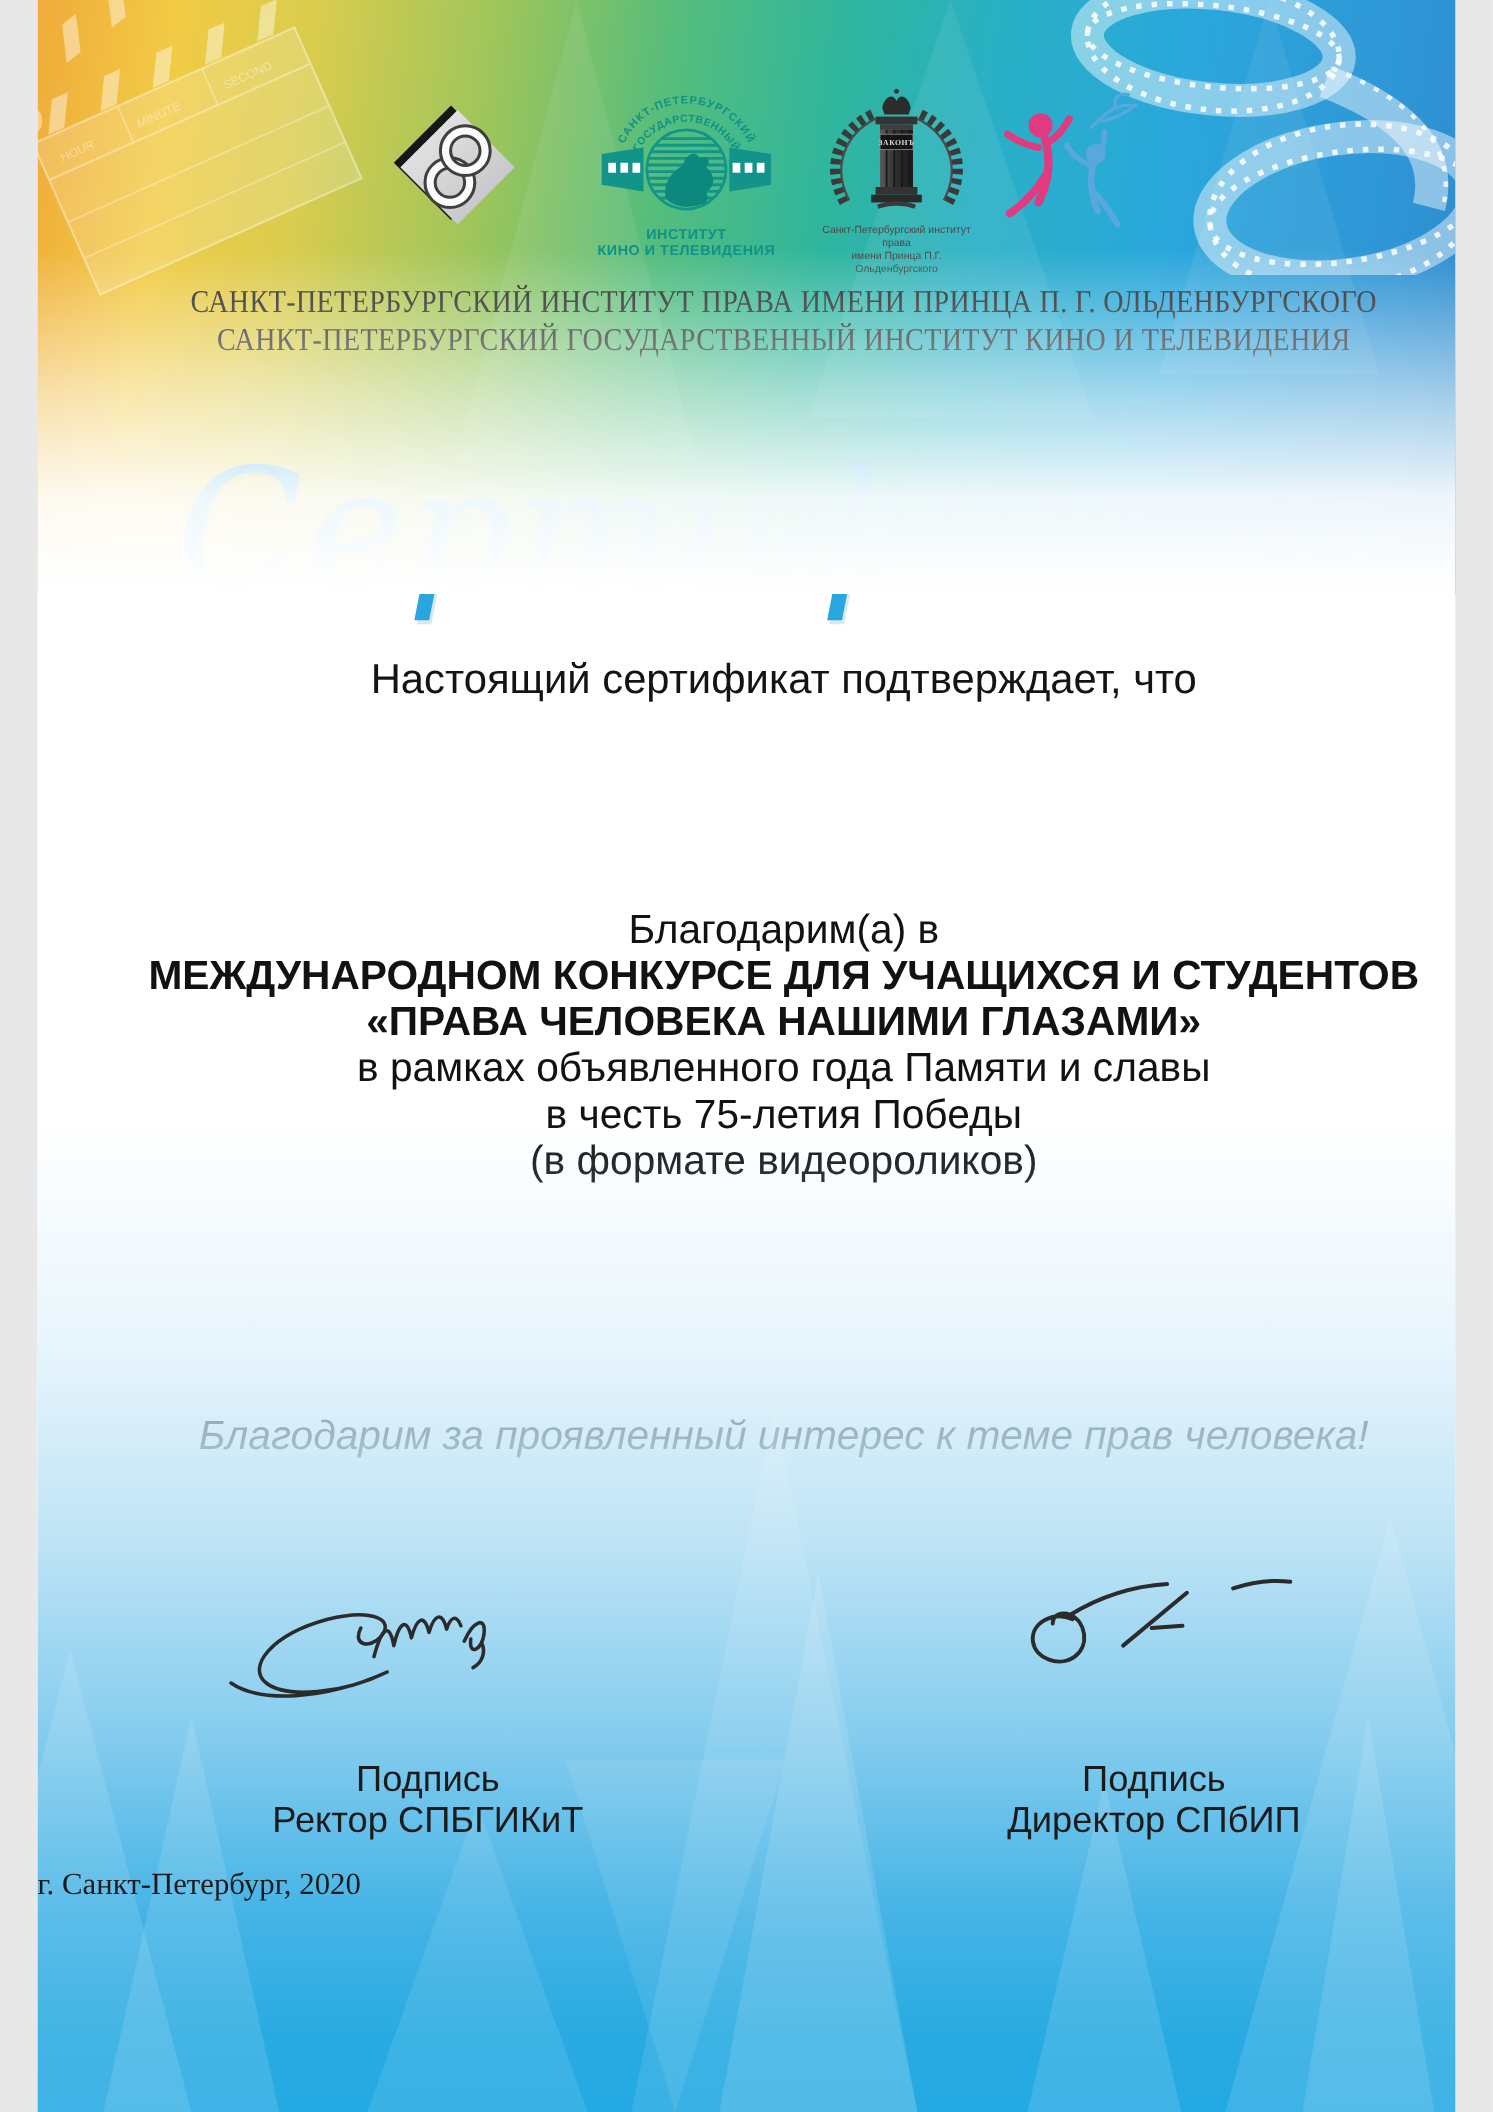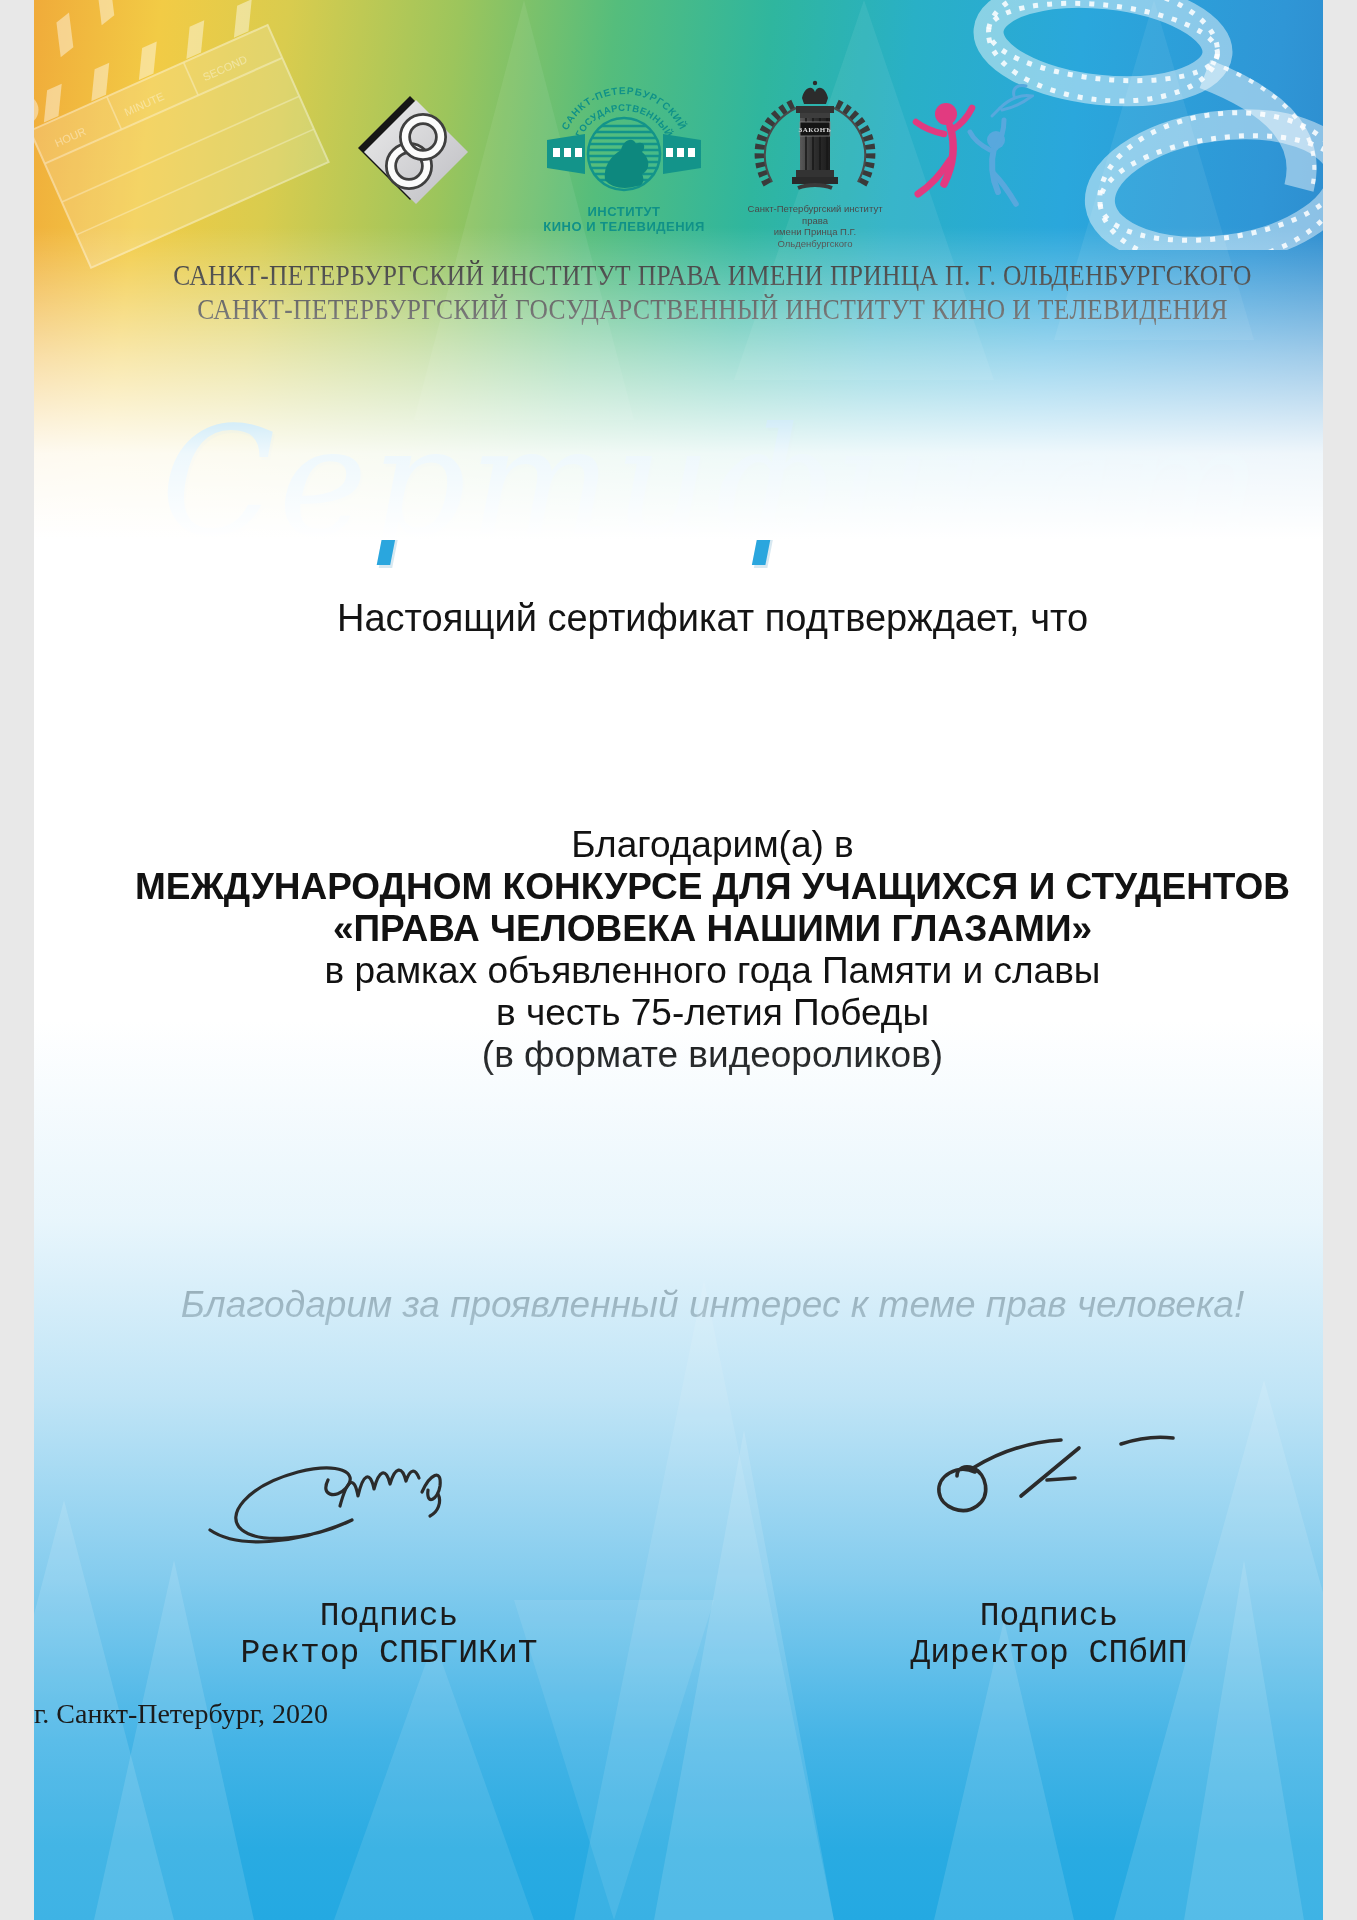--- a/index.html
+++ b/index.html
@@ -68,21 +68,21 @@
     left:0;top:824px;width:1357px;text-align:center;
     font-size:37px;line-height:42px;color:#121212;
   }
   .body-block .b{font-weight:bold;}
   .thanks{
     left:0;top:1284px;width:1357px;text-align:center;
     font-style:italic;font-size:37px;color:#141414;
   }
   .sig-caption{
     top:1598px;width:400px;text-align:center;
-    font-family:Liberation Mono, monospace;
+    font-family:Liberation Sans, sans-serif;
     font-size:33px;line-height:37px;color:#1b1b1b;
   }
   .footer-line{
     left:0;top:1698px;width:1357px;text-align:left;
     font-family:Liberation Serif, serif;
     font-size:28px;color:#1b1b1b;
   }
 </style>
 </head>
 <body>

